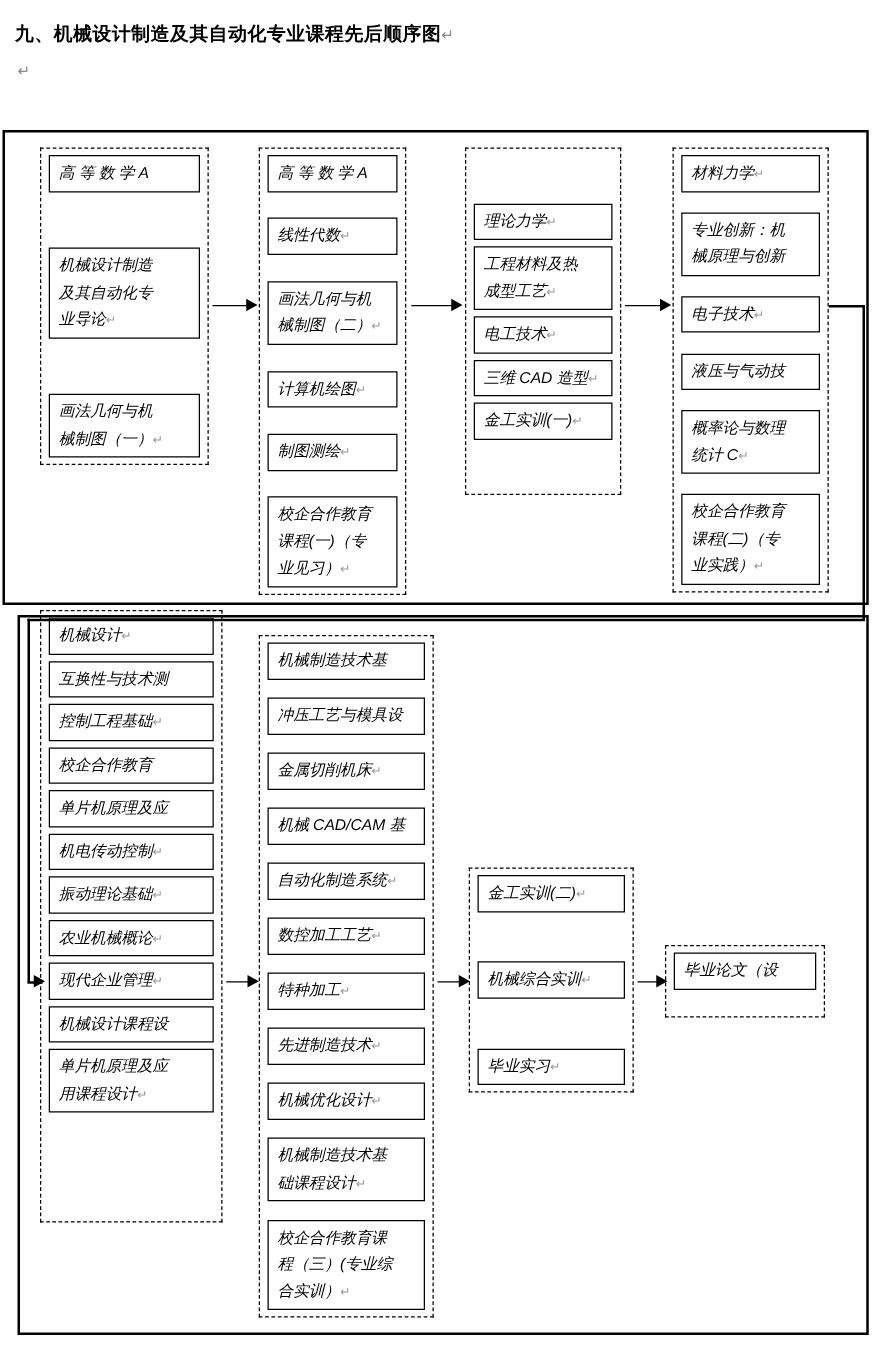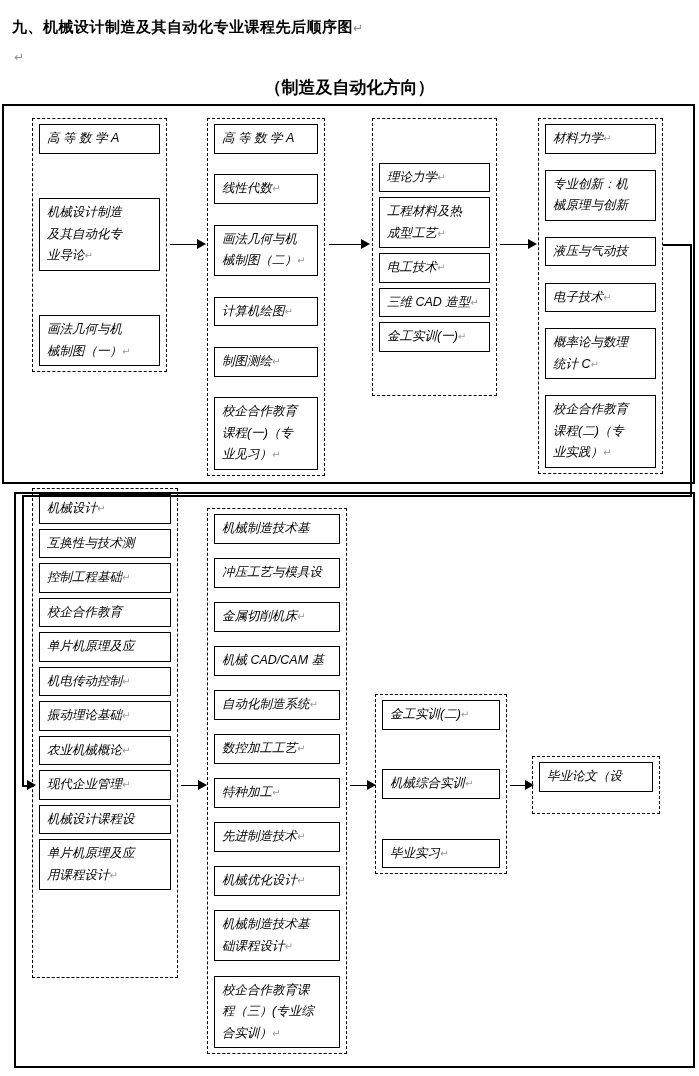--- a/index.html
+++ b/index.html
@@ -86,21 +86,20 @@
 </style>
 </head>
 <body>
 
 <div id="page">
 
   <div class="doc-title">
     <span>九、机械设计制造及其自动化专业课程先后顺序图</span><span class="pilcrow">↵</span>
   </div>
   <div class="blank-para">↵</div>
-  <div class="sub-title">（制造及自动化方向）</div>
 
   <div class="frame" id="frame-top"></div>
   <div class="frame" id="frame-bottom"></div>
 
   <div class="group" id="g0" style="left: 32px; top: 118px; width: 135px; height: 254px; justify-content: space-between;">
       <div class="course">
         <div class="ln">高 等 数 学  A</div>
       </div>
       <div class="course">
         <div class="ln">机械设计制造</div>
@@ -155,24 +154,24 @@
     </div>
   <div class="group" id="g3" style="left: 538px; top: 118px; width: 125px; height: 356px; justify-content: space-between;">
       <div class="course">
         <div class="ln">材料力学<span class="cr">↵</span></div>
       </div>
       <div class="course">
         <div class="ln">专业创新：机</div>
         <div class="ln">械原理与创新</div>
       </div>
       <div class="course">
+        <div class="ln">电子技术<span class="cr">↵</span></div>
+      </div>
+      <div class="course">
         <div class="ln">液压与气动技</div>
-      </div>
-      <div class="course">
-        <div class="ln">电子技术<span class="cr">↵</span></div>
       </div>
       <div class="course">
         <div class="ln">概率论与数理</div>
         <div class="ln">统计 C<span class="cr">↵</span></div>
       </div>
       <div class="course">
         <div class="ln">校企合作教育</div>
         <div class="ln">课程(二)（专</div>
         <div class="ln">业实践）<span class="cr">↵</span></div>
       </div>

